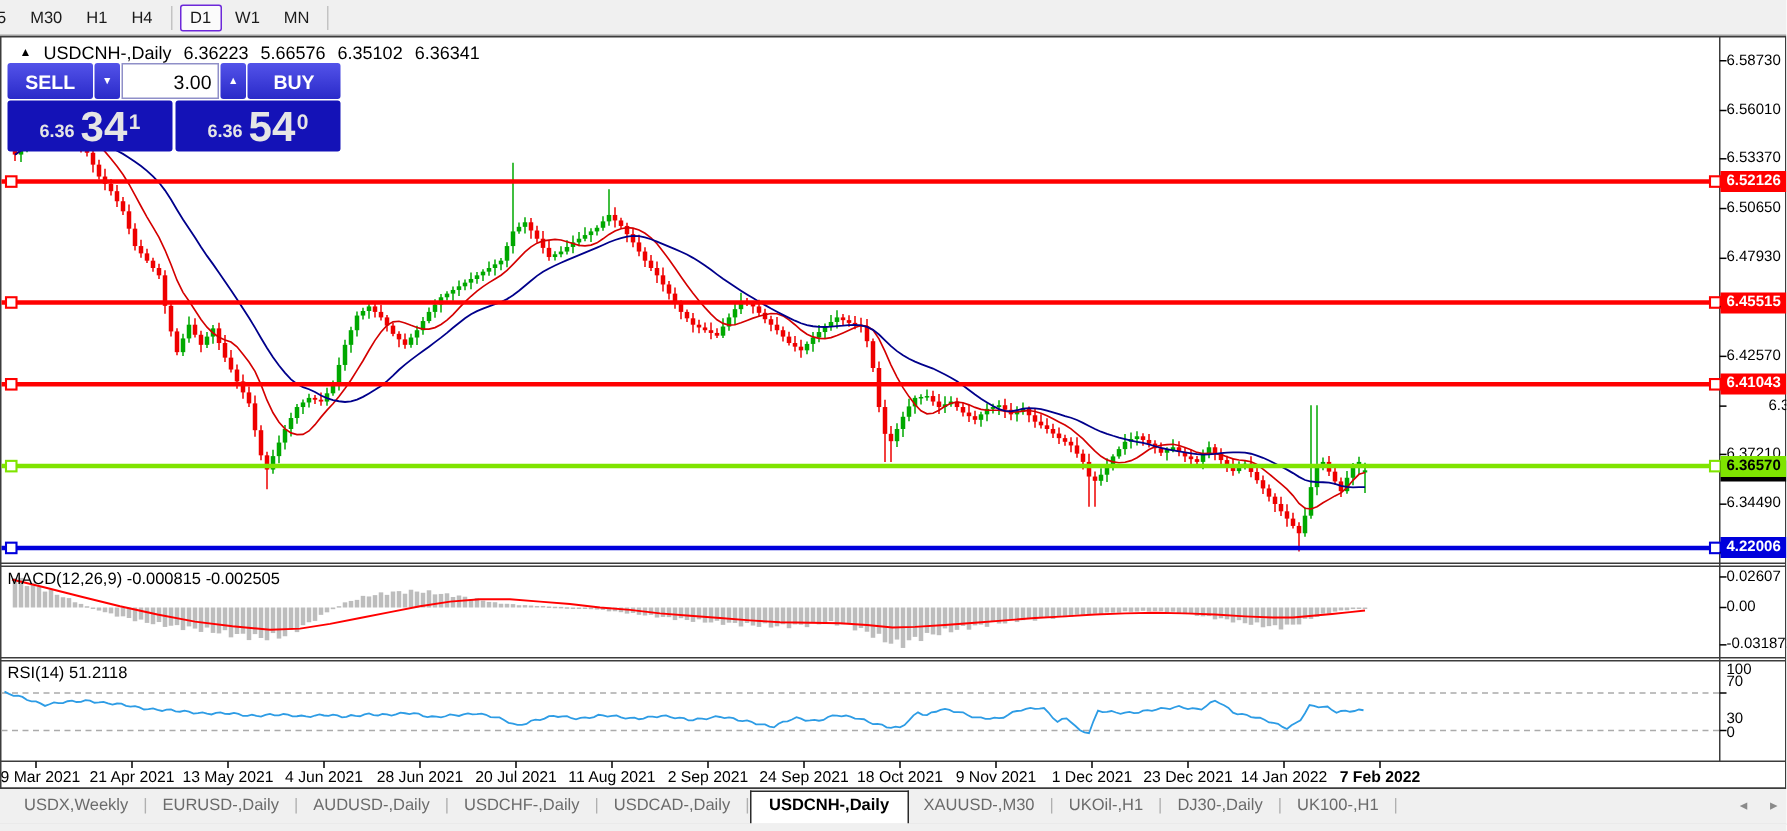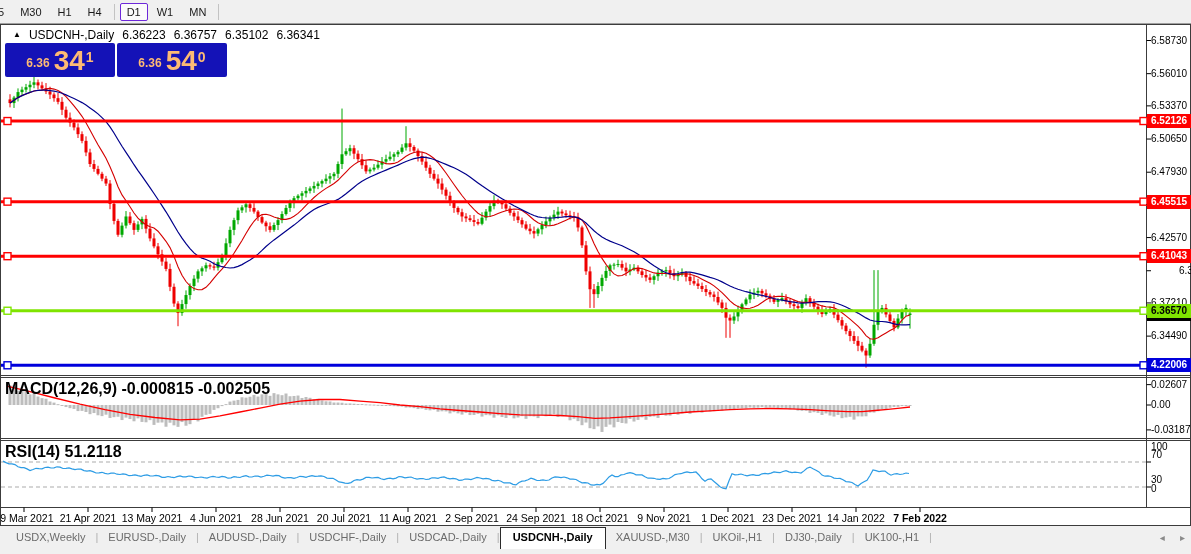--- a/index.html
+++ b/index.html
@@ -22,30 +22,30 @@
   
   #tp{position:absolute;left:5px;top:42px;width:222px;height:60px;z-index:5;}
   .tp-row1{display:flex;height:24px;gap:1px;}
   .btnblue{background:linear-gradient(#5353e9,#2a2ac9);color:#fff;border:none;border-radius:2px;cursor:pointer;}
   .btn-sell{flex:0 0 57px;font-size:13px;font-weight:700;}
   .btn-buy{flex:0 0 62px;font-size:13px;font-weight:700;}
   .spin{flex:0 0 17px;font-size:7px;padding:0;}
   .vol{flex:1 1 auto;width:56px;text-align:right;font-size:13px;color:#000;border:1px solid #8f8fc8;
        padding:0 4px 0 0;background:#fff;}
   .tp-row2{display:flex;height:34px;gap:2px;margin-top:1px;}
-  .pbox{flex:1;background:#1412b7;color:#fdba74;border-radius:2px;display:flex;align-items:flex-end;
+  .pbox{flex:1;background:#1412b7;color:#e5e5e5;border-radius:2px;display:flex;align-items:flex-end;
         justify-content:center;padding-bottom:2px;}
   .pfx{font-size:12px;font-weight:700;margin:0 4px 5px 0;}
   .bigd{font-size:28px;font-weight:700;line-height:28px;}
   .supd{font-size:14px;font-weight:700;position:relative;top:-10px;margin-left:1px;}
   
   .axlbl{position:absolute;left:1151px;font-size:10px;color:#000;z-index:3;white-space:nowrap;}
   .badge{position:absolute;left:1147px;width:44px;height:14px;z-index:3;font-size:10px;font-weight:700;
          line-height:14px;padding-left:4px;box-sizing:border-box;white-space:nowrap;}
-  .panel-lbl{position:absolute;z-index:3;font-size:16px;color:#000;white-space:nowrap;font-weight:bold;}
+  .panel-lbl{position:absolute;z-index:3;font-size:11px;color:#000;white-space:nowrap;}
   .datelbl{position:absolute;top:512px;width:76px;margin-left:-38px;text-align:center;font-size:10.5px;
            color:#000;z-index:3;white-space:nowrap;}
   
   #tabbar{position:absolute;left:0;top:527px;width:1191px;height:22px;background:#f0f0f0;display:flex;
           align-items:stretch;padding-left:6px;z-index:3;border-bottom:1px solid #d9d9d9;}
   .tab{padding:4px 10px 0;font-size:11px;color:#6b6b6b;white-space:nowrap;cursor:pointer;text-align:center;}
   .tab.active{background:#fff;color:#000;font-weight:700;border:1px solid #2b2b2b;border-bottom:none;
               padding:3px 12px 0;}
   .tab-sep{color:#b0b0b0;padding:4px 0 0;font-size:11px;}
   #tabarrows{position:absolute;right:6px;top:532px;z-index:4;color:#8a8a8a;font-size:10px;
@@ -824,26 +824,33 @@
       <button class="tf-btn active">D1</button>
       <button class="tf-btn">W1</button>
       <button class="tf-btn">MN</button>
       <span class="tf-sep"></span>
     </div>
 
   <div id="trow">
     <span class="arr">▲</span>
     <span>USDCNH-,Daily</span>
     <span>6.36223</span>
-    <span>6.36757</span>
+    <span>5.66576</span>
     <span>6.35102</span>
     <span>6.36341</span>
   </div>
 
   <div id="tp">
+    <div class="tp-row1">
+      <button class="btnblue btn-sell">SELL</button>
+      <button class="btnblue spin">▼</button>
+      <input class="vol" readonly="" value="3.00" style="">
+      <button class="btnblue spin">▲</button>
+      <button class="btnblue btn-buy">BUY</button>
+    </div>
     <div class="tp-row2">
       <div class="pbox">
         <span class="pfx">6.36</span>
         <span class="bigd">34</span>
         <span class="supd">1</span>
       </div>
       <div class="pbox">
         <span class="pfx">6.36</span>
         <span class="bigd">54</span>
         <span class="supd">0</span>

